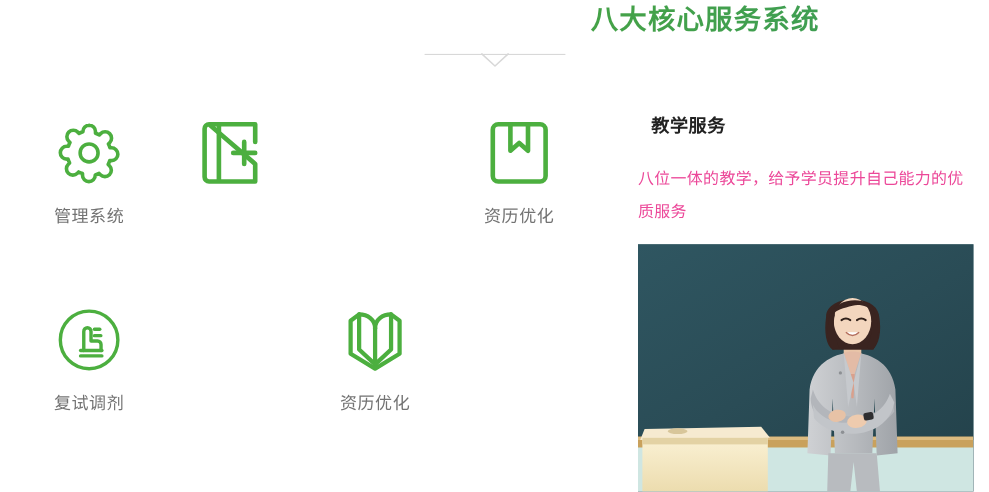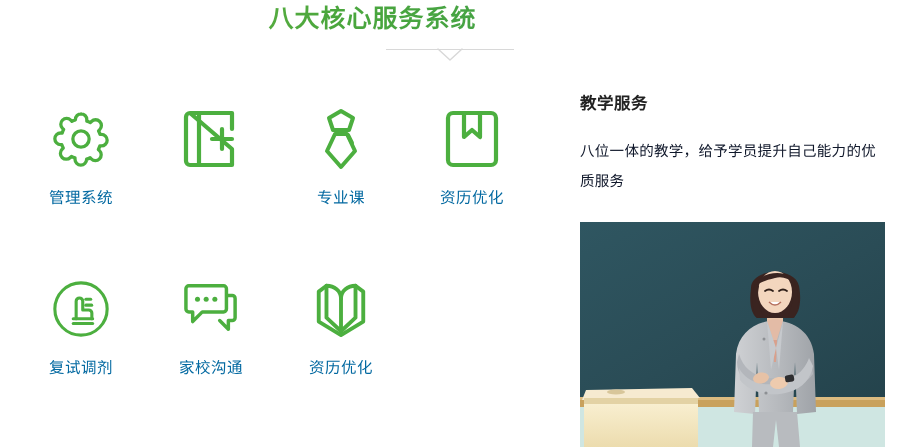--- a/index.html
+++ b/index.html
@@ -10,21 +10,21 @@
     font-family:"Liberation Sans","DejaVu Sans",sans-serif;
     overflow:hidden;
     position:relative;
     color:#333;
   }
   .page{position:relative;width:899px;height:447px;overflow:hidden;}
 
   
   .section-title{
     position:absolute;left:0;top:2px;width:745px;
-    text-align:center;
+    text-align:right;
     font-size:25px;
     font-weight:bold;
     letter-spacing:1px;
     line-height:32px;
     color:#4caf3f;
     background:linear-gradient(90deg,#7fc04d 0%,#4aa63c 45%,#3f9e52 100%);
     -webkit-background-clip:text;
     background-clip:text;
     -webkit-text-fill-color:transparent;
   }
@@ -48,48 +48,48 @@
     position:absolute;width:130px;text-align:center;
   }
   .cell .ico{
     height:78px;
     display:flex;align-items:center;justify-content:center;
   }
   .cell .lbl{
     margin-top:10px;
     font-size:15.5px;
     line-height:20px;
-    color:#0369a1;
+    color:#737373;
     letter-spacing:.5px;
     white-space:nowrap;
   }
   .r1{top:0;}
   .r2{top:170px;}
   .c1{left:0;}
   .c2{left:130px;}
   .c3{left:260px;}
   .c4{left:391px;}
 
   
   .right{
     position:absolute;left:580px;top:92px;width:310px;
   }
   .right h3{
-    margin:0;
+    margin:12px;
     font-size:16.5px;
     font-weight:bold;
     color:#222;
     letter-spacing:.5px;
     line-height:22px;
   }
   .right p{
     margin:22px 12px 0 0;
     font-size:14.5px;
     line-height:30px;
-    color:#0f172a;
+    color:#ec4899;
     letter-spacing:.3px;
     width:300px;
   }
 
   
   .photo{
     position:absolute;left:580px;top:222px;
     width:305px;height:225px;
     overflow:hidden;
     background:#2b4f59;
@@ -126,30 +126,20 @@
       <div class="ico">
         <svg width="58" height="60" viewBox="0 0 58 60">
           <path d="M8 4 h42 a0 0 0 0 1 0 0 v16 M50 40 v16 h-42 a4 4 0 0 1-4-4 V8 a4 4 0 0 1 4-4 z" fill="none" stroke="#4caf3f" stroke-width="4.2" stroke-linecap="round" stroke-linejoin="round"></path>
           <line x1="17" y1="6" x2="17" y2="54" stroke="#4caf3f" stroke-width="4.2" stroke-linecap="round"></line>
           <line x1="30" y1="30" x2="50" y2="30" stroke="#4caf3f" stroke-width="4.2" stroke-linecap="round"></line>
           <line x1="40" y1="20" x2="40" y2="40" stroke="#4caf3f" stroke-width="4.2" stroke-linecap="round"></line>
         </svg>
       </div>
     </div>
 
-    <div class="cell r1 c3">
-      <div class="ico">
-        <svg width="48" height="64" viewBox="0 0 48 64">
-          <path d="M24 4 L36 11 L32 23 L16 23 L12 11 Z" fill="none" stroke="#4caf3f" stroke-width="4" stroke-linejoin="round"></path>
-          <path d="M18 27 L30 27 L38 44 L24 60 L10 44 Z" fill="none" stroke="#4caf3f" stroke-width="4" stroke-linejoin="round"></path>
-          <path d="M31 28 L35 36" fill="none" stroke="#4caf3f" stroke-width="4" stroke-linecap="round"></path>
-        </svg>
-      </div>
-      <div class="lbl">专业课</div>
-    </div>
 
     <div class="cell r2 c1">
       <div class="ico">
         <svg width="62" height="62" viewBox="0 0 64 64">
           <circle cx="32" cy="32" r="27" fill="none" stroke="#4caf3f" stroke-width="3.2"></circle>
           <path d="M27 42 L27 24 a3.4 3.4 0 0 1 6.8 0 L33.8 33 L40 33 a3.2 3.2 0 0 1 3.2 3.2 L43.2 42" fill="none" stroke="#4caf3f" stroke-width="3.2" stroke-linecap="round" stroke-linejoin="round"></path>
           <path d="M24 42 L44 42" fill="none" stroke="#4caf3f" stroke-width="3.2" stroke-linecap="round"></path>
           <path d="M24 47 L44 47" fill="none" stroke="#4caf3f" stroke-width="3.2" stroke-linecap="round"></path>
           <path d="M37 22 L42 22" fill="none" stroke="#4caf3f" stroke-width="3.2" stroke-linecap="round"></path>
           <path d="M37 28 L43 28" fill="none" stroke="#4caf3f" stroke-width="3.2" stroke-linecap="round"></path>
@@ -161,32 +151,20 @@
     <div class="cell r1 c4">
       <div class="ico">
         <svg width="56" height="60" viewBox="0 0 56 60">
           <rect x="4" y="4" width="48" height="52" rx="5" ry="5" fill="none" stroke="#4caf3f" stroke-width="4.2"></rect>
           <path d="M20 4 L20 28 L28 21 L36 28 L36 4" fill="none" stroke="#4caf3f" stroke-width="4.2" stroke-linejoin="round" stroke-linecap="round"></path>
         </svg>
       </div>
       <div class="lbl">资历优化</div>
     </div>
 
-    <div class="cell r2 c2">
-      <div class="ico">
-        <svg width="62" height="54" viewBox="0 0 64 56">
-          <path d="M48 14 h6 a3 3 0 0 1 3 3 v20 a3 3 0 0 1-3 3 h-4 v9 l-9-9" fill="none" stroke="#4caf3f" stroke-width="3.6" stroke-linejoin="round" stroke-linecap="round"></path>
-          <path d="M9 4 h36 a3 3 0 0 1 3 3 v21 a3 3 0 0 1-3 3 H23 l-10 10 v-10 H9 a3 3 0 0 1-3-3 V7 a3 3 0 0 1 3-3 z" fill="#ffffff" stroke="#4caf3f" stroke-width="3.6" stroke-linejoin="round"></path>
-          <circle cx="18" cy="18" r="2.6" fill="#4caf3f"></circle>
-          <circle cx="27" cy="18" r="2.6" fill="#4caf3f"></circle>
-          <circle cx="36" cy="18" r="2.6" fill="#4caf3f"></circle>
-        </svg>
-      </div>
-      <div class="lbl">家校沟通</div>
-    </div>
 
     <div class="cell r2 c3">
       <div class="ico">
         <svg width="60" height="58" viewBox="0 0 62 58">
           <path d="M31 18 L31 52" fill="none" stroke="#4caf3f" stroke-width="4" stroke-linecap="round"></path>
           <path d="M31 18 C31 10 24 5 16 5 L16 38 L31 52" fill="none" stroke="#4caf3f" stroke-width="4" stroke-linejoin="round" stroke-linecap="round"></path>
           <path d="M31 18 C31 10 38 5 46 5 L46 38 L31 52" fill="none" stroke="#4caf3f" stroke-width="4" stroke-linejoin="round" stroke-linecap="round"></path>
           <path d="M16 5 L8 11 L8 42 L31 56 L54 42 L54 11 L46 5" fill="none" stroke="#4caf3f" stroke-width="4" stroke-linejoin="round" stroke-linecap="round"></path>
         </svg>
       </div>

